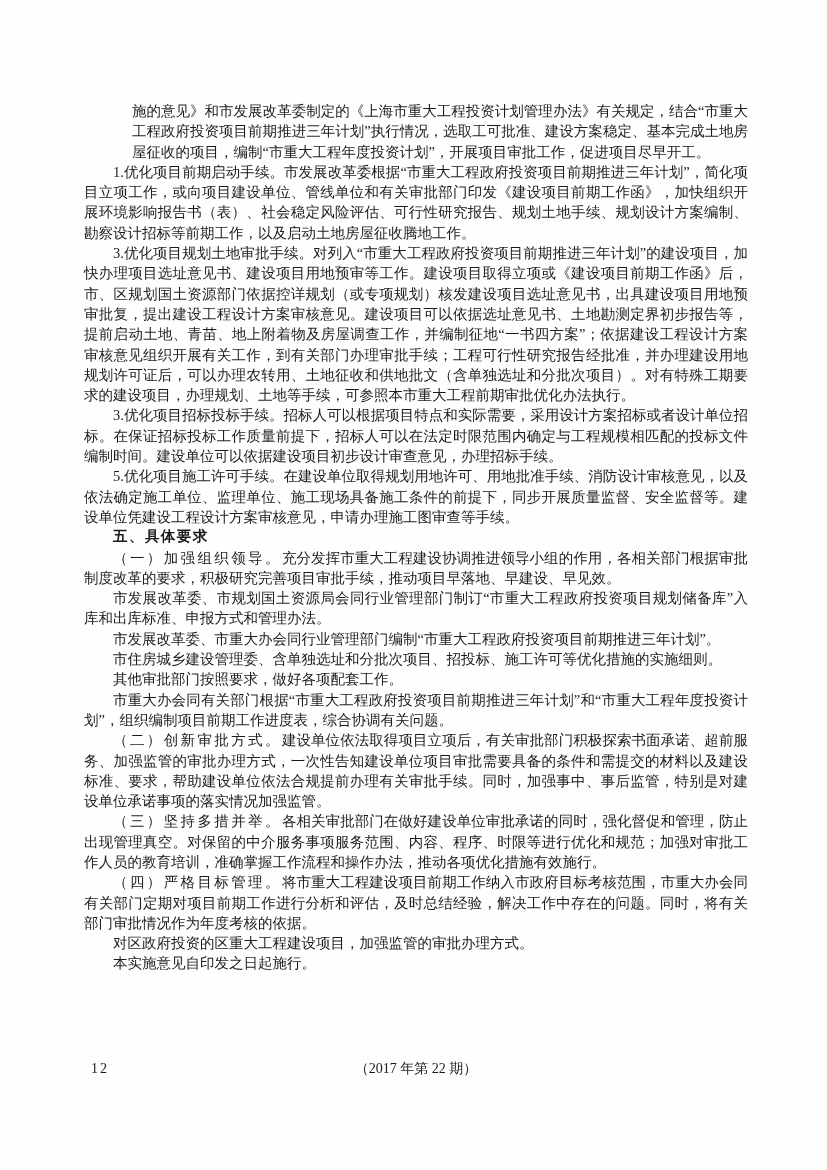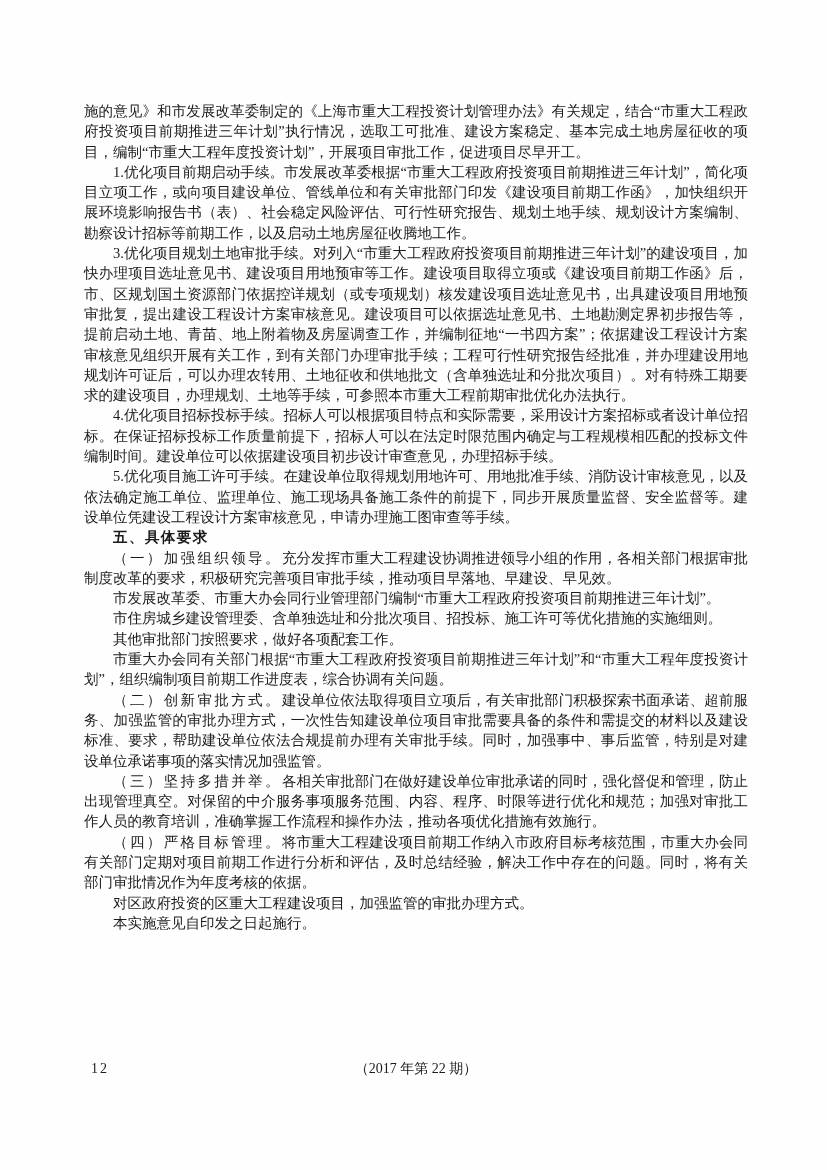--- a/index.html
+++ b/index.html
@@ -23,28 +23,29 @@
     font-size: 14.5px;
     line-height: 20.3px;
     text-align: justify;
   }
   .para {
     margin: 0;
     text-indent: 2em;
   }
   .para.noindent {
     text-indent: 0;
+    margin-left: 48px;
   }
   .kai-heading {
     font-style: italic;
     letter-spacing: 0.42em;
   }
   .bold-heading {
     font-weight: bold;
-    font-family: Liberation Serif, serif;
+    font-family: Liberation Mono, monospace;
     letter-spacing: 0.1em;
   }
   .kai {
     letter-spacing: 0.16em;
   }
   .page-footer {
     position: absolute;
     left: 84px;
     top: 1059px;
     width: 664px;
@@ -66,24 +67,25 @@
     text-align: center;
   }
 </style>
 </head>
 <body>
 
 <div class="page-body">
   <p class="para noindent">施的意见》和市发展改革委制定的《上海市重大工程投资计划管理办法》有关规定，结合“市重大工程政府投资项目前期推进三年计划”执行情况，选取工可批准、建设方案稳定、基本完成土地房屋征收的项目，编制“市重大工程年度投资计划”，开展项目审批工作，促进项目尽早开工。</p>
   <p class="para">1.优化项目前期启动手续。市发展改革委根据“市重大工程政府投资项目前期推进三年计划”，简化项目立项工作，或向项目建设单位、管线单位和有关审批部门印发《建设项目前期工作函》，加快组织开展环境影响报告书（表）、社会稳定风险评估、可行性研究报告、规划土地手续、规划设计方案编制、勘察设计招标等前期工作，以及启动土地房屋征收腾地工作。</p>
   <p class="para">3.优化项目规划土地审批手续。对列入“市重大工程政府投资项目前期推进三年计划”的建设项目，加快办理项目选址意见书、建设项目用地预审等工作。建设项目取得立项或《建设项目前期工作函》后，市、区规划国土资源部门依据控详规划（或专项规划）核发建设项目选址意见书，出具建设项目用地预审批复，提出建设工程设计方案审核意见。建设项目可以依据选址意见书、土地勘测定界初步报告等，提前启动土地、青苗、地上附着物及房屋调查工作，并编制征地“一书四方案”；依据建设工程设计方案审核意见组织开展有关工作，到有关部门办理审批手续；工程可行性研究报告经批准，并办理建设用地规划许可证后，可以办理农转用、土地征收和供地批文（含单独选址和分批次项目）。对有特殊工期要求的建设项目，办理规划、土地等手续，可参照本市重大工程前期审批优化办法执行。</p>
-  <p class="para">4.优化项目招标投标手续。招标人可以根据项目特点和实际需要，采用设计方案招标或者设计单位招标。在保证招标投标工作质量前提下，招标人可以在法定时限范围内确定与工程规模相匹配的投标文件编制时间。建设单位可以依据建设项目初步设计审查意见，办理招标手续。</p>
+  <p class="para">3.优化项目招标投标手续。招标人可以根据项目特点和实际需要，采用设计方案招标或者设计单位招标。在保证招标投标工作质量前提下，招标人可以在法定时限范围内确定与工程规模相匹配的投标文件编制时间。建设单位可以依据建设项目初步设计审查意见，办理招标手续。</p>
   <p class="para">5.优化项目施工许可手续。在建设单位取得规划用地许可、用地批准手续、消防设计审核意见，以及依法确定施工单位、监理单位、施工现场具备施工条件的前提下，同步开展质量监督、安全监督等。建设单位凭建设工程设计方案审核意见，申请办理施工图审查等手续。</p>
   <p class="para bold-heading">五、具体要求</p>
   <p class="para"><span class="kai">（一）加强组织领导。</span><span>充分发挥市重大工程建设协调推进领导小组的作用，各相关部门根据审批制度改革的要求，积极研究完善项目审批手续，推动项目早落地、早建设、早见效。</span></p>
+  <p class="para">市发展改革委、市规划国土资源局会同行业管理部门制订“市重大工程政府投资项目规划储备库”入库和出库标准、申报方式和管理办法。</p>
   <p class="para">市发展改革委、市重大办会同行业管理部门编制“市重大工程政府投资项目前期推进三年计划”。</p>
   <p class="para">市住房城乡建设管理委、含单独选址和分批次项目、招投标、施工许可等优化措施的实施细则。</p>
   <p class="para">其他审批部门按照要求，做好各项配套工作。</p>
   <p class="para">市重大办会同有关部门根据“市重大工程政府投资项目前期推进三年计划”和“市重大工程年度投资计划”，组织编制项目前期工作进度表，综合协调有关问题。</p>
   <p class="para"><span class="kai">（二）创新审批方式。</span><span>建设单位依法取得项目立项后，有关审批部门积极探索书面承诺、超前服务、加强监管的审批办理方式，一次性告知建设单位项目审批需要具备的条件和需提交的材料以及建设标准、要求，帮助建设单位依法合规提前办理有关审批手续。同时，加强事中、事后监管，特别是对建设单位承诺事项的落实情况加强监管。</span></p>
   <p class="para"><span class="kai">（三）坚持多措并举。</span><span>各相关审批部门在做好建设单位审批承诺的同时，强化督促和管理，防止出现管理真空。对保留的中介服务事项服务范围、内容、程序、时限等进行优化和规范；加强对审批工作人员的教育培训，准确掌握工作流程和操作办法，推动各项优化措施有效施行。</span></p>
   <p class="para"><span class="kai">（四）严格目标管理。</span><span>将市重大工程建设项目前期工作纳入市政府目标考核范围，市重大办会同有关部门定期对项目前期工作进行分析和评估，及时总结经验，解决工作中存在的问题。同时，将有关部门审批情况作为年度考核的依据。</span></p>
   <p class="para">对区政府投资的区重大工程建设项目，加强监管的审批办理方式。</p>
   <p class="para">本实施意见自印发之日起施行。</p>
 </div>

